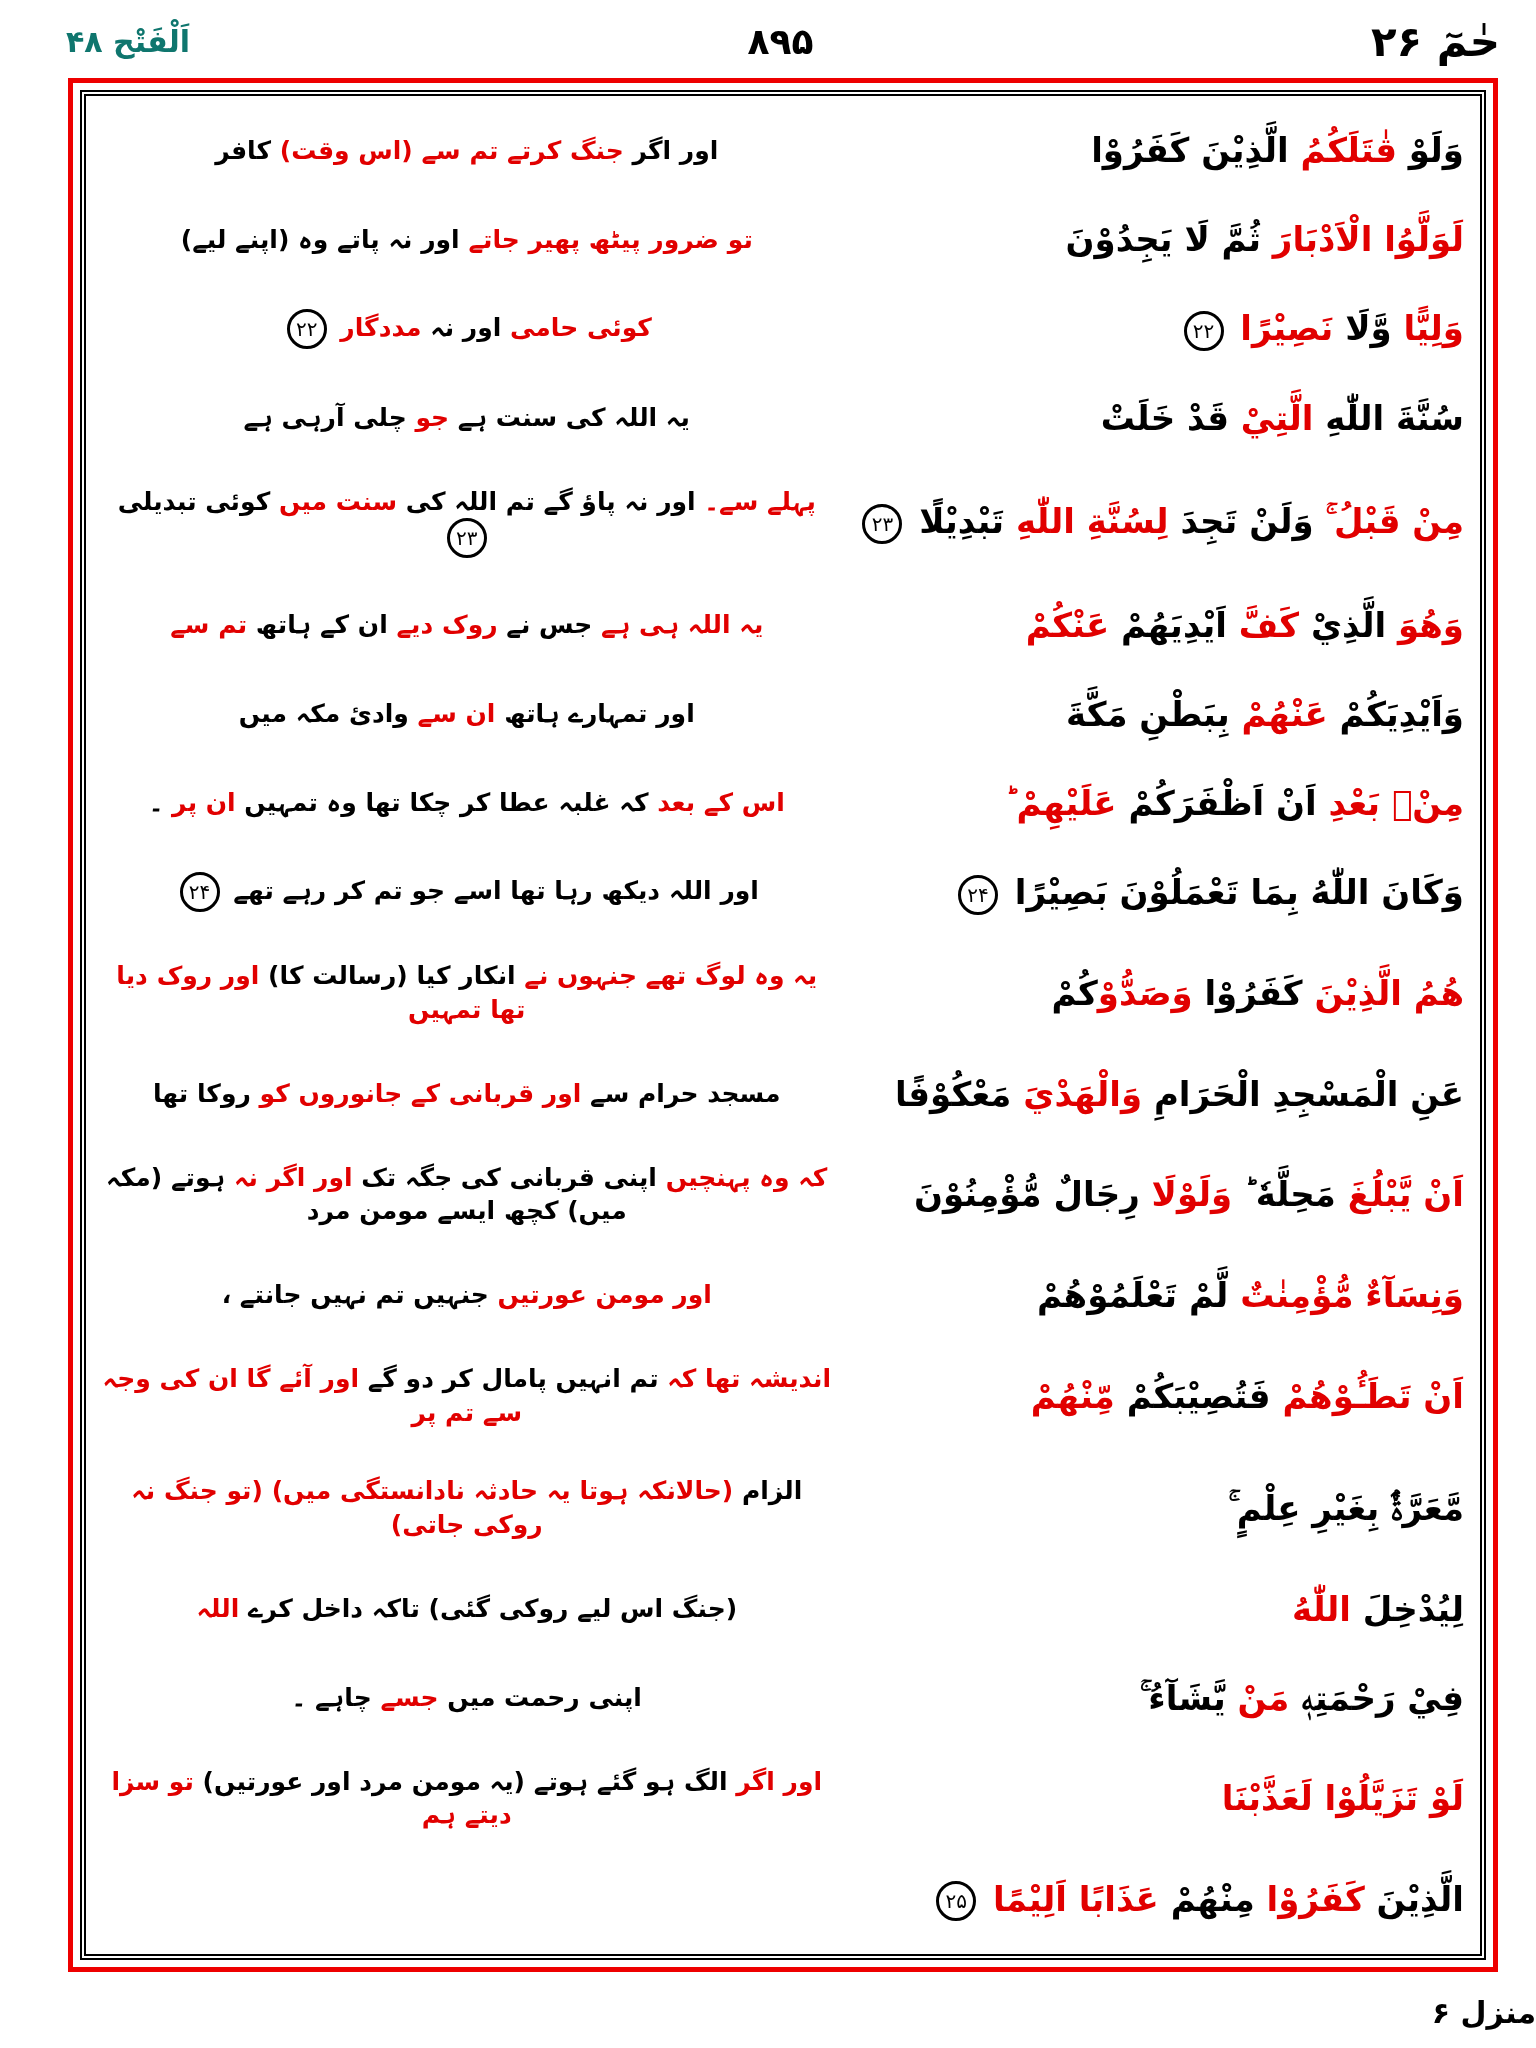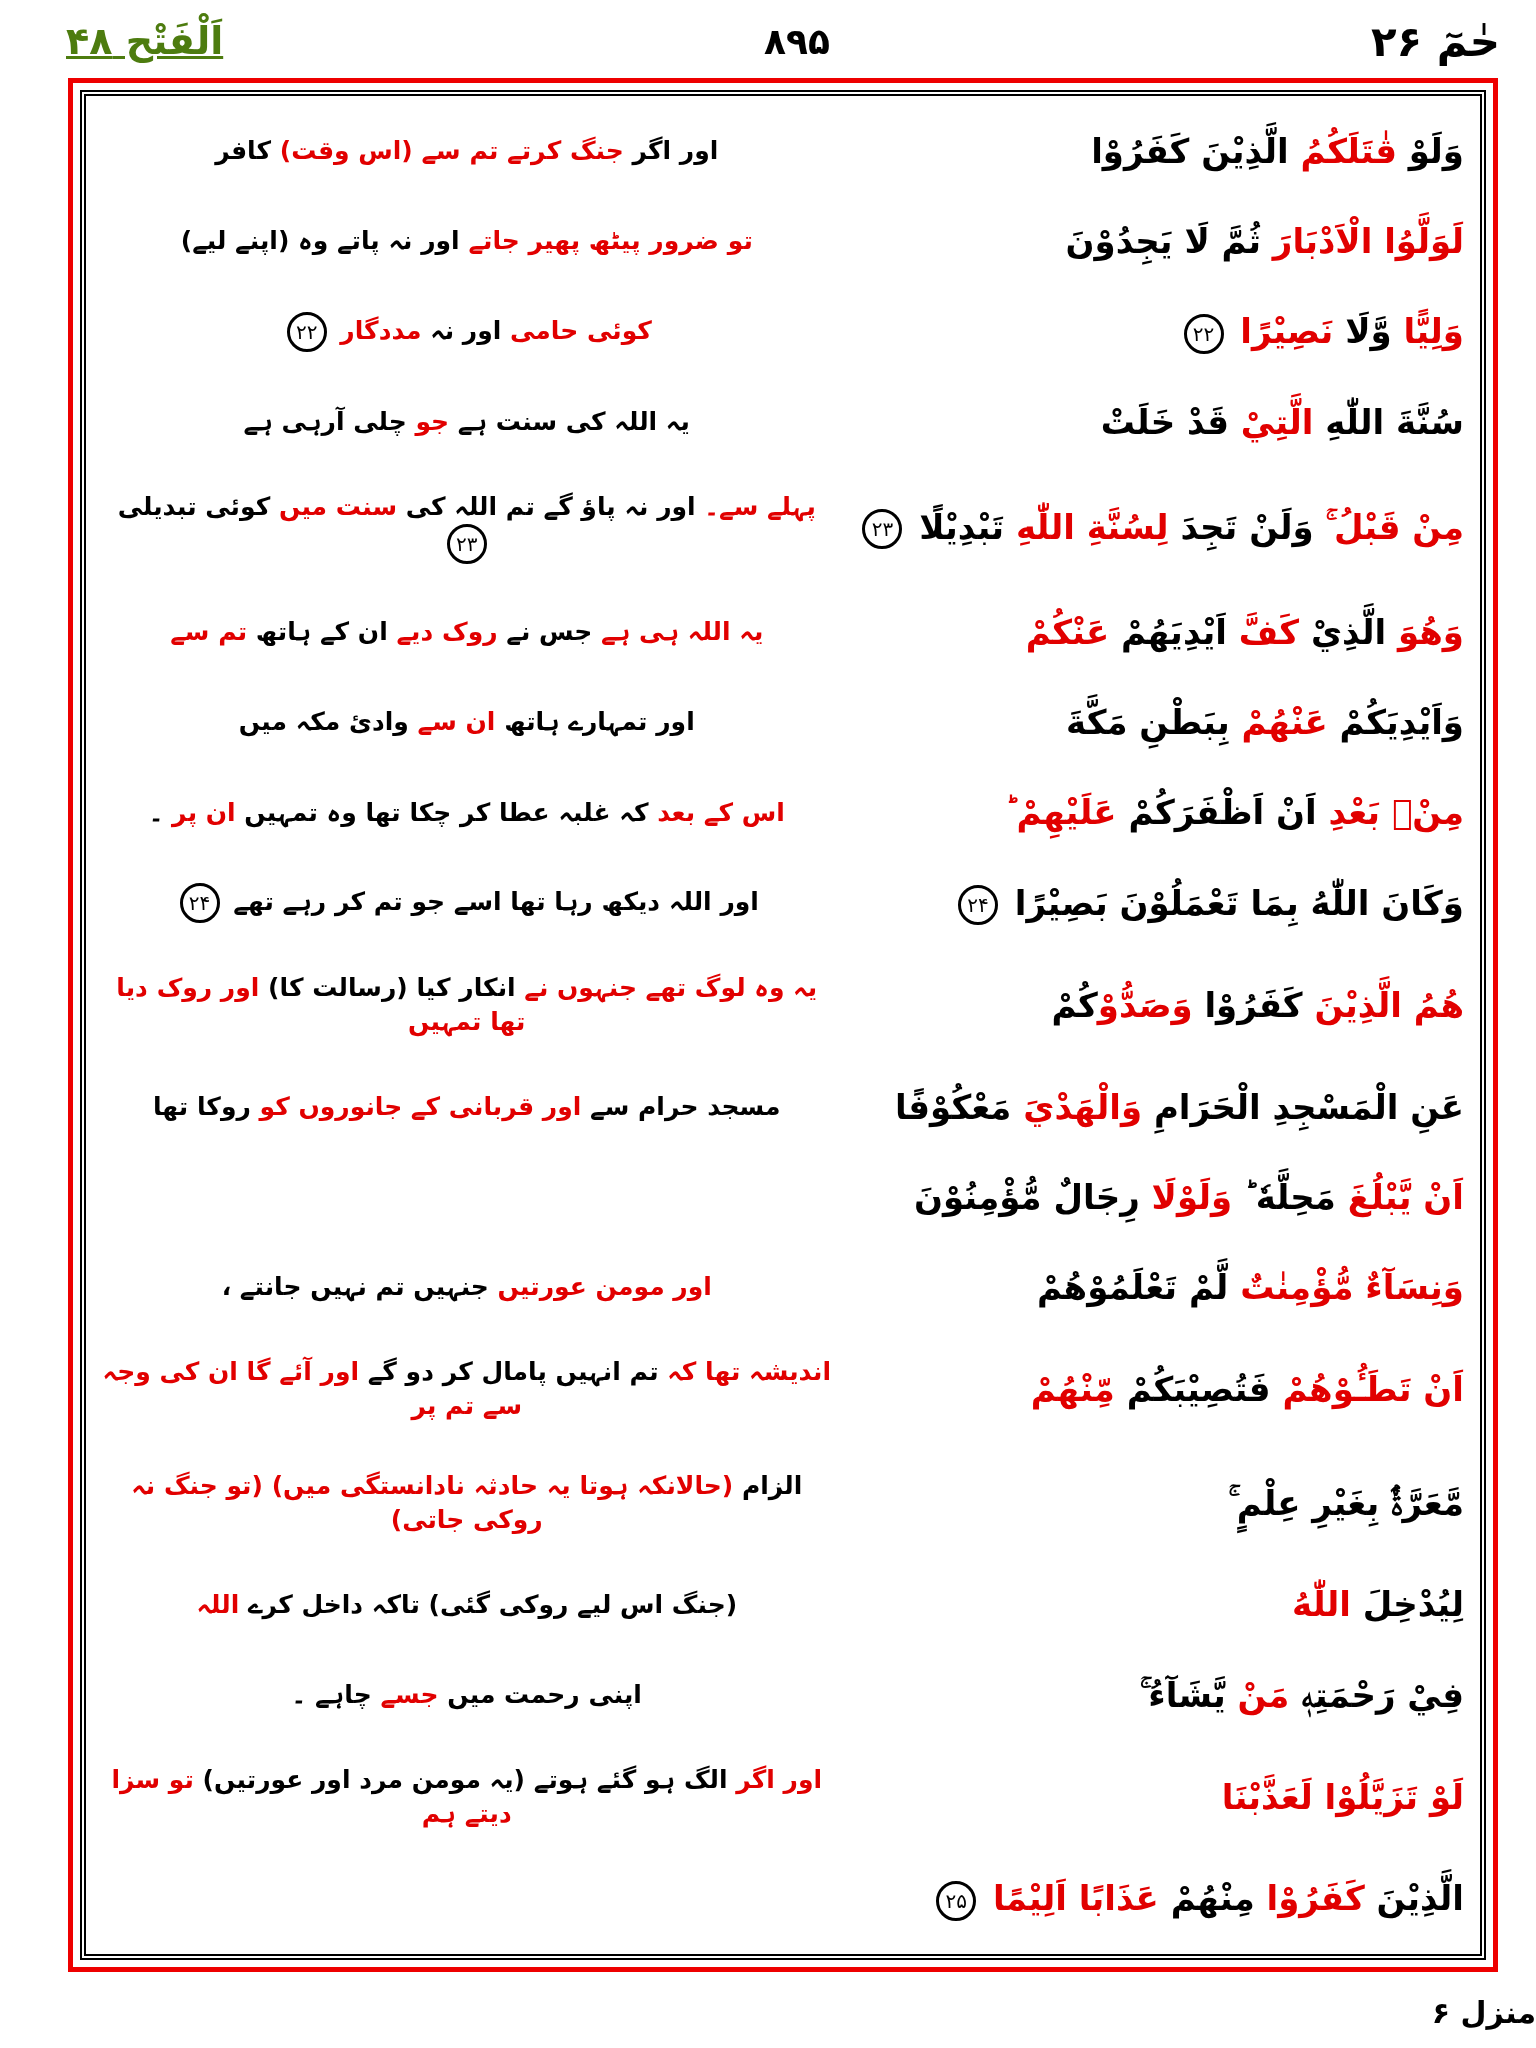--- a/index.html
+++ b/index.html
@@ -6,21 +6,21 @@
   body{
     width:1536px;height:2048px;position:relative;background:#ffffff;
     font-family:"DejaVu Sans",sans-serif;overflow:hidden;
   }
   .header{
     position:absolute;top:10px;left:66px;right:36px;height:62px;
     display:flex;justify-content:space-between;align-items:center;direction:rtl;
   }
   .hdr-juz{font-size:42px;font-weight:bold;color:#000;}
   .hdr-page{font-size:36px;font-weight:bold;color:#000;letter-spacing:2px;}
-  .hdr-surah{font-size:38px;font-weight:bold;color:#4d7c0f;text-decoration:underline;}
+  .hdr-surah{font-size:30px;font-weight:bold;color:#0f766e;}
   .frame{
     position:absolute;top:78px;left:68px;width:1430px;height:1894px;
     border:5px solid #ee0000;box-sizing:border-box;background:#fff;
   }
   .frame-inner{
     position:absolute;inset:7px;border:6px double #000;box-sizing:border-box;
   }
   .content{
     position:absolute;inset:10px 16px;direction:rtl;
     display:flex;flex-direction:column;justify-content:space-around;
@@ -99,20 +99,21 @@
         <div class="row">
           <div class="col arabic"><span class="seg-r">هُمُ الَّذِيْنَ </span><span class="seg-b">كَفَرُوْا </span><span class="seg-r">وَصَدُّوْ</span><span class="seg-b">كُمْ</span></div>
           <div class="col urdu"><span class="seg-r">یہ وہ لوگ تھے جنہوں نے </span><span class="seg-b">انکار کیا (رسالت کا) </span><span class="seg-r">اور روک دیا تھا تمہیں</span></div>
         </div>
         <div class="row">
           <div class="col arabic"><span class="seg-b">عَنِ الْمَسْجِدِ الْحَرَامِ </span><span class="seg-r">وَالْهَدْيَ </span><span class="seg-b">مَعْكُوْفًا</span></div>
           <div class="col urdu"><span class="seg-b">مسجد حرام سے </span><span class="seg-r">اور قربانی کے جانوروں کو </span><span class="seg-b">روکا تھا</span></div>
         </div>
         <div class="row">
           <div class="col arabic"><span class="seg-r">اَنْ يَّبْلُغَ </span><span class="seg-b">مَحِلَّهٗ ؕ </span><span class="seg-r">وَلَوْلَا </span><span class="seg-b">رِجَالٌ مُّؤْمِنُوْنَ</span></div>
+          <div class="col urdu"><span class="seg-r">کہ وہ پہنچیں </span><span class="seg-b">اپنی قربانی کی جگہ تک </span><span class="seg-r">اور اگر نہ </span><span class="seg-b">ہوتے (مکہ میں) کچھ ایسے مومن مرد</span></div>
         </div>
         <div class="row">
           <div class="col arabic"><span class="seg-r">وَنِسَآءٌ مُّؤْمِنٰتٌ </span><span class="seg-b">لَّمْ تَعْلَمُوْهُمْ</span></div>
           <div class="col urdu"><span class="seg-r">اور مومن عورتیں </span><span class="seg-b">جنہیں تم نہیں جانتے ،</span></div>
         </div>
         <div class="row">
           <div class="col arabic"><span class="seg-r">اَنْ تَطَـُٔوْهُمْ </span><span class="seg-b">فَتُصِيْبَكُمْ </span><span class="seg-r">مِّنْهُمْ</span></div>
           <div class="col urdu"><span class="seg-r">اندیشہ تھا کہ </span><span class="seg-b">تم انہیں پامال کر دو گے </span><span class="seg-r">اور آئے گا ان کی وجہ سے تم پر</span></div>
         </div>
         <div class="row">

